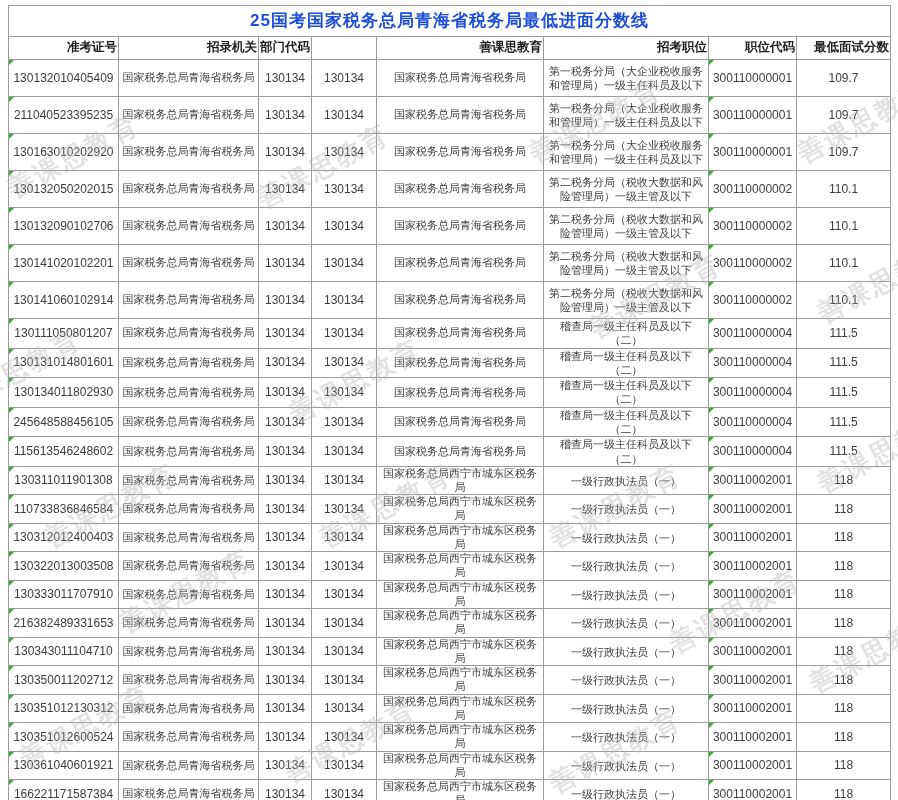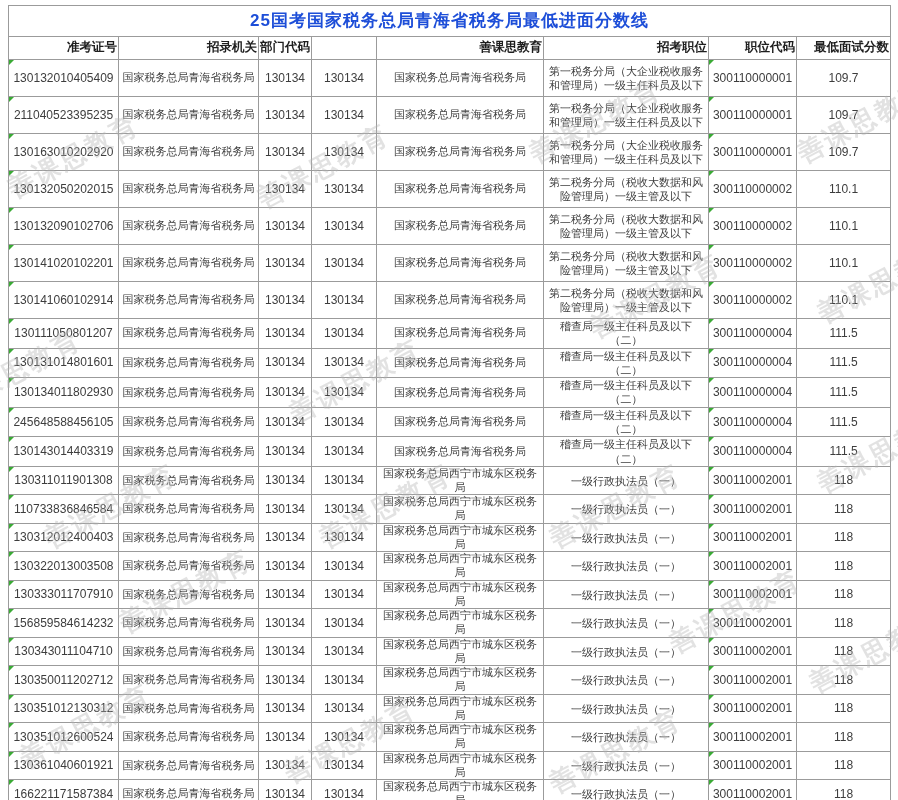--- a/index.html
+++ b/index.html
@@ -185,21 +185,21 @@
           <td class="num"><span class="flag"></span><span>245648588456105</span></td>
           <td class="cjk"><span>国家税务总局青海省税务局</span></td>
           <td class="num"><span>130134</span></td>
           <td class="num"><span>130134</span></td>
           <td class="cjk"><span>国家税务总局青海省税务局</span></td>
           <td class="pos"><span>稽查局一级主任科员及以下（二）</span></td>
           <td class="num"><span class="flag"></span><span>300110000004</span></td>
           <td class="num"><span>111.5</span></td>
         </tr>
         <tr class="mid">
-          <td class="num"><span class="flag"></span><span>130143014403319</span></td>
+          <td class="num"><span class="flag"></span><span>115613546248602</span></td>
           <td class="cjk"><span>国家税务总局青海省税务局</span></td>
           <td class="num"><span>130134</span></td>
           <td class="num"><span>130134</span></td>
           <td class="cjk"><span>国家税务总局青海省税务局</span></td>
           <td class="pos"><span>稽查局一级主任科员及以下（二）</span></td>
           <td class="num"><span class="flag"></span><span>300110000004</span></td>
           <td class="num"><span>111.5</span></td>
         </tr>
         <tr class="short">
           <td class="num"><span class="flag"></span><span>130311011901308</span></td>
@@ -245,21 +245,21 @@
           <td class="num"><span class="flag"></span><span>130333011707910</span></td>
           <td class="cjk"><span>国家税务总局青海省税务局</span></td>
           <td class="num"><span>130134</span></td>
           <td class="num"><span>130134</span></td>
           <td class="cjk"><span>国家税务总局西宁市城东区税务局</span></td>
           <td class="pos"><span>一级行政执法员（一）</span></td>
           <td class="num"><span class="flag"></span><span>300110002001</span></td>
           <td class="num"><span>118</span></td>
         </tr>
         <tr class="short">
-          <td class="num"><span class="flag"></span><span>156859584614232</span></td>
+          <td class="num"><span class="flag"></span><span>216382489331653</span></td>
           <td class="cjk"><span>国家税务总局青海省税务局</span></td>
           <td class="num"><span>130134</span></td>
           <td class="num"><span>130134</span></td>
           <td class="cjk"><span>国家税务总局西宁市城东区税务局</span></td>
           <td class="pos"><span>一级行政执法员（一）</span></td>
           <td class="num"><span class="flag"></span><span>300110002001</span></td>
           <td class="num"><span>118</span></td>
         </tr>
         <tr class="short">
           <td class="num"><span class="flag"></span><span>130343011104710</span></td>

